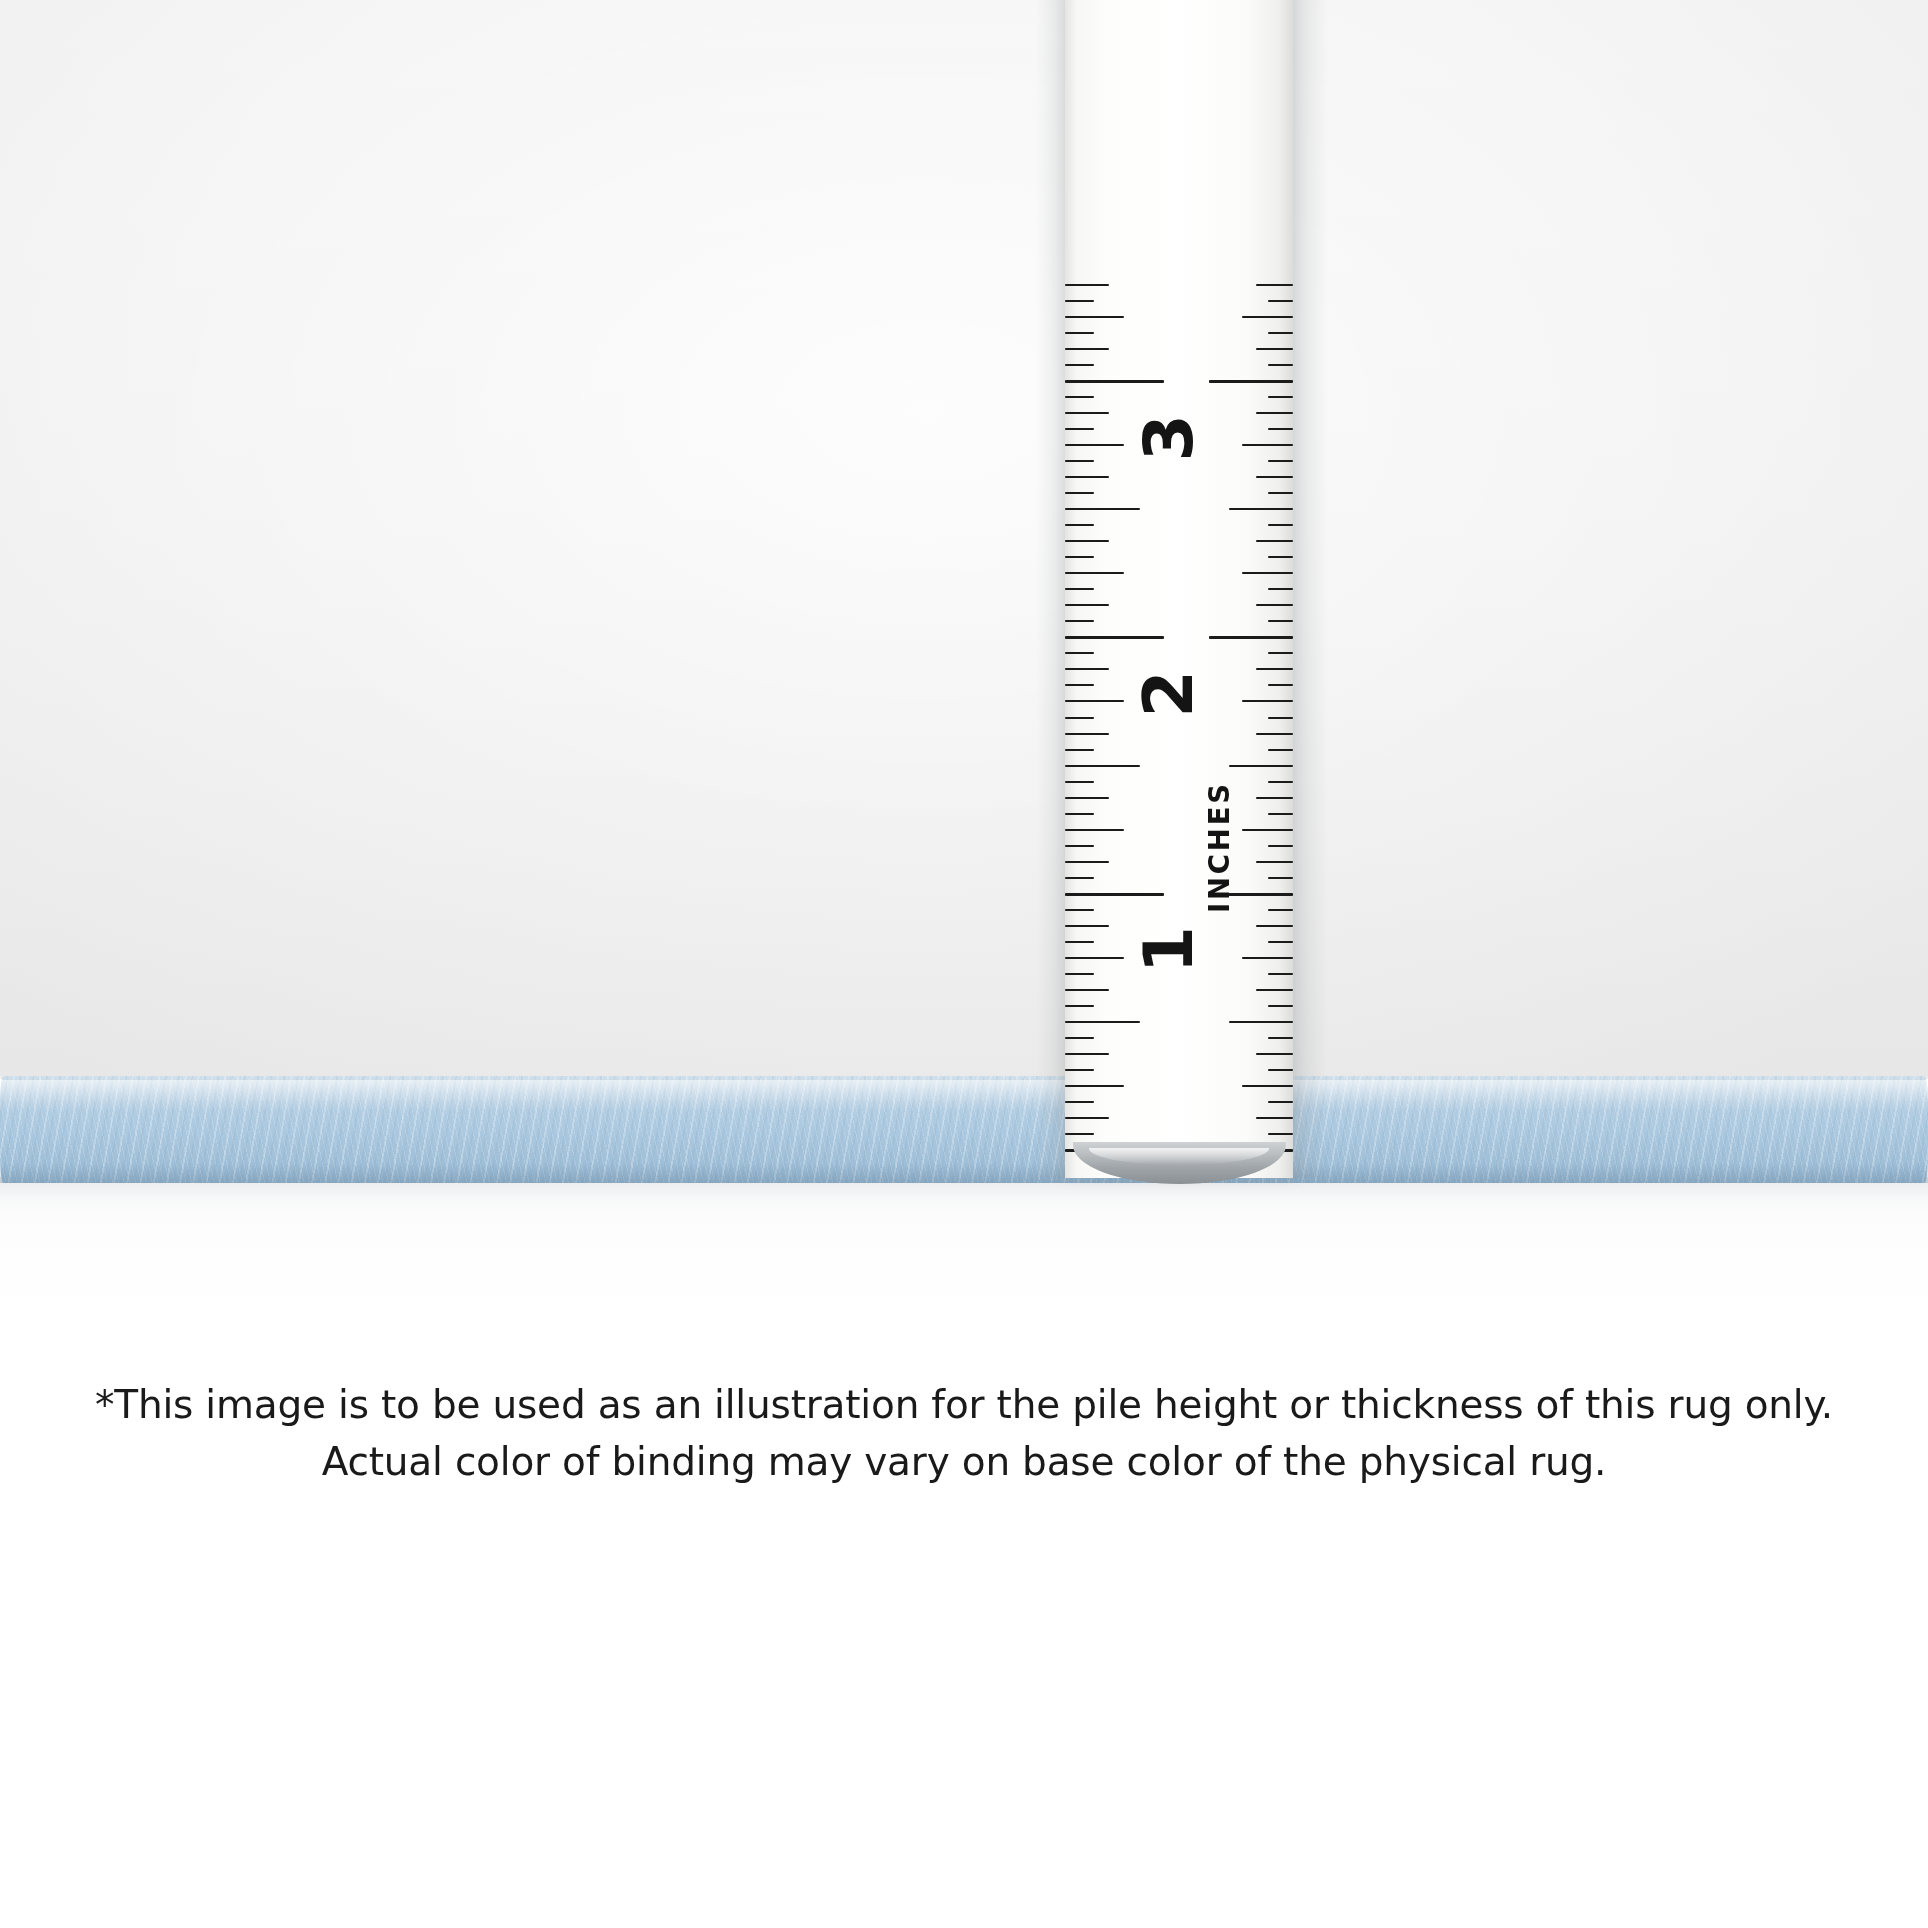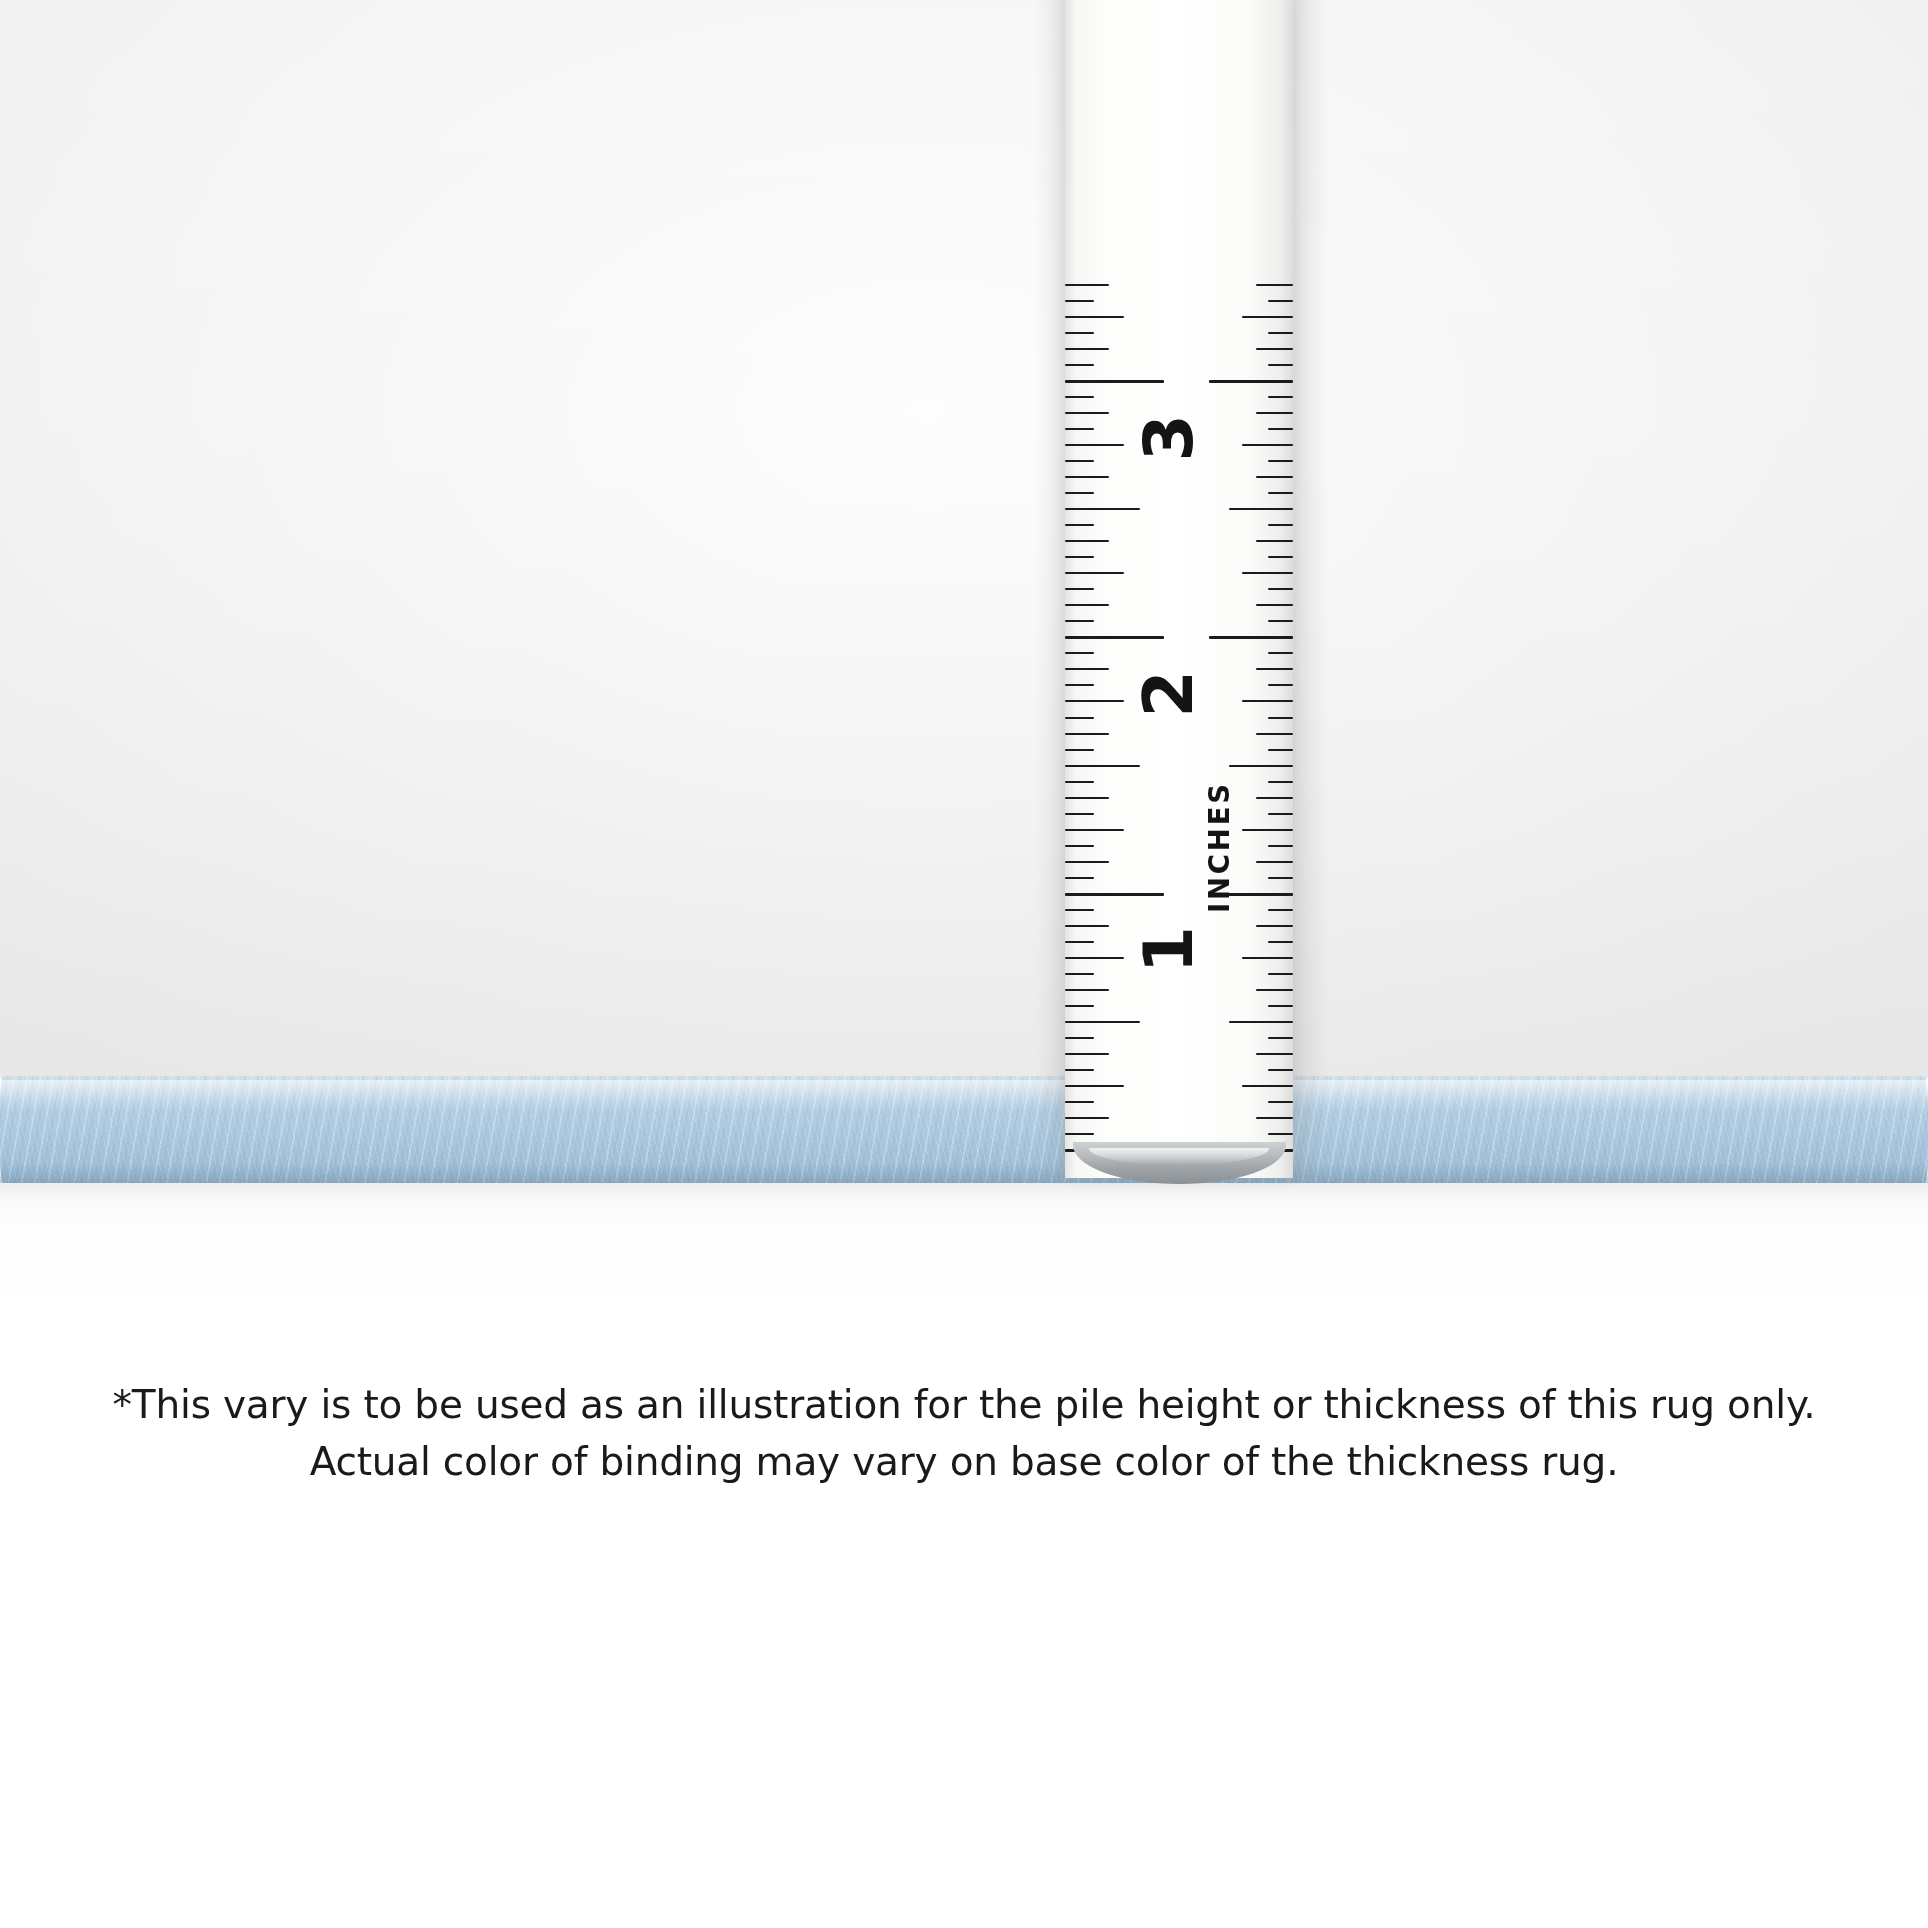--- a/index.html
+++ b/index.html
@@ -401,16 +401,16 @@
       <div class="inch-label" style="top: 683px;">2</div>
       <div class="inch-label" style="top: 427px;">3</div>
     </div>
 
   <div class="ruler-tip"></div>
   <div class="ruler-tip-gloss"></div>
 
 </div>
 
 <div class="caption">
-  <span class="caption-line">*This vary is to be used as an illustration for the pile height or thickness of this rug only.</span>
-  <span class="caption-line">Actual color of binding may vary on base color of the thickness rug.</span>
+  <span class="caption-line">*This image is to be used as an illustration for the pile height or thickness of this rug only.</span>
+  <span class="caption-line">Actual color of binding may vary on base color of the physical rug.</span>
 </div>
 
 
 </body></html>

